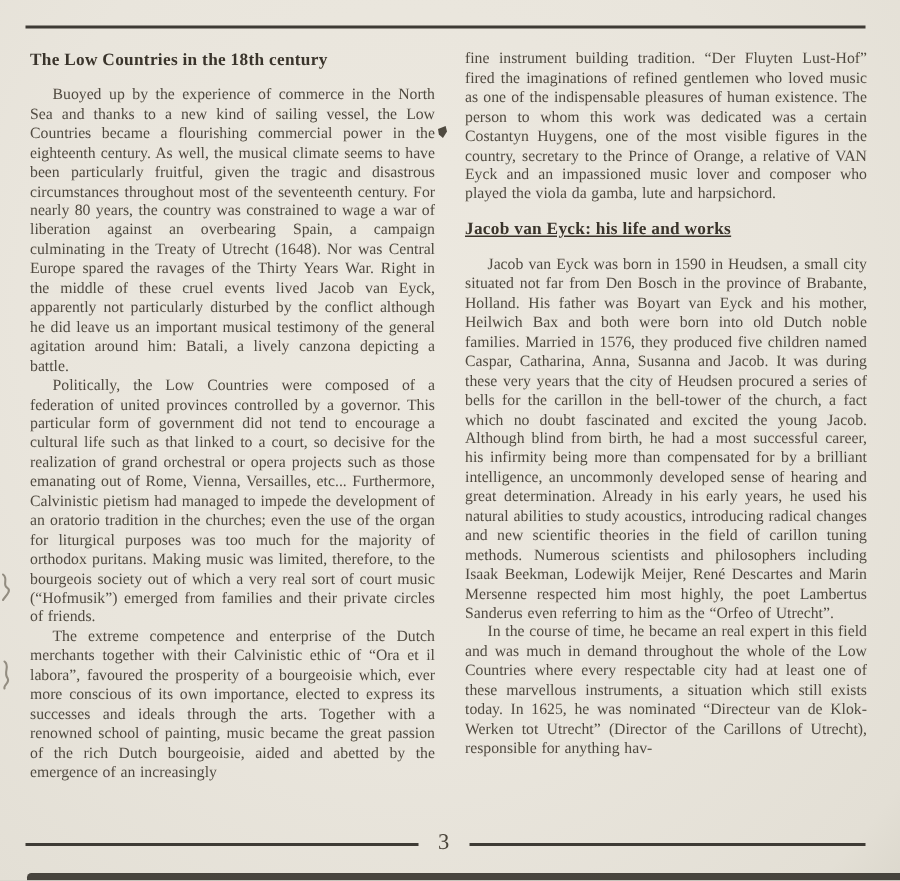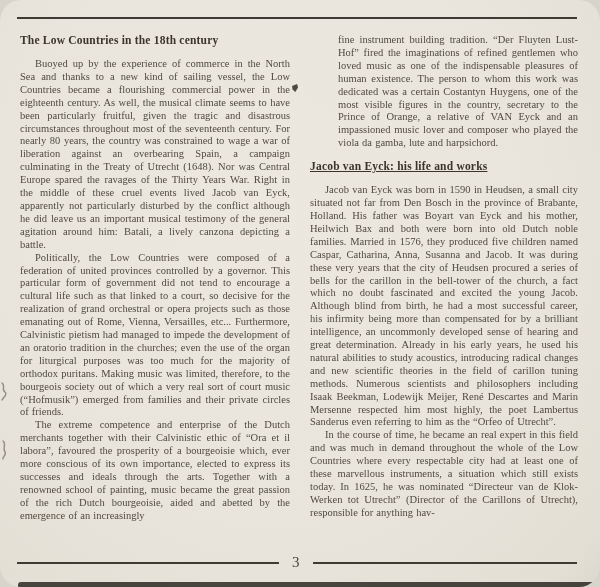--- a/index.html
+++ b/index.html
@@ -8,21 +8,20 @@
     background: #d8d4cb;
     font-family: "Liberation Serif", "DejaVu Serif", serif;
   }
   .page {
     position: relative;
     width: 600px; height: 587px;
     overflow: hidden;
     background:
       radial-gradient(ellipse at 45% 35%, #ece8df 0%, #e9e5dc 55%, #e3dfd5 92%, #dcd8cd 100%);
     color: #4e483e;
-    border-radius: 21px;
   }
   .top-rule {
     position: absolute; left: 17px; top: 17px;
     width: 560px; height: 2px;
     background: #3e3b35;
   }
   .content {
     position: absolute; left: 20px; top: 34px;
     width: 558px;
     display: flex; gap: 20px;
@@ -36,21 +35,21 @@
   }
   h2.mid { margin-top: 10px; text-decoration: underline; }
   p {
     margin: 0;
     font-size: 10.5px; line-height: 12.9px;
     text-align: justify;
     text-indent: 15px;
     color: #504a40;
     word-spacing: 0.5px;
   }
-  p.noindent { text-indent: 0; margin-left: 28px; }
+  p.noindent { text-indent: 0; }
   .footer {
     position: absolute; left: 17px; top: 555px;
     width: 560px; height: 16px;
     display: flex; align-items: center;
   }
   .footer .line { height: 2px; background: #3e3b35; }
   .footer .line.left { flex: 0 0 262px; }
   .footer .line.right { flex: 1; }
   .page-number {
     flex: 0 0 auto;

